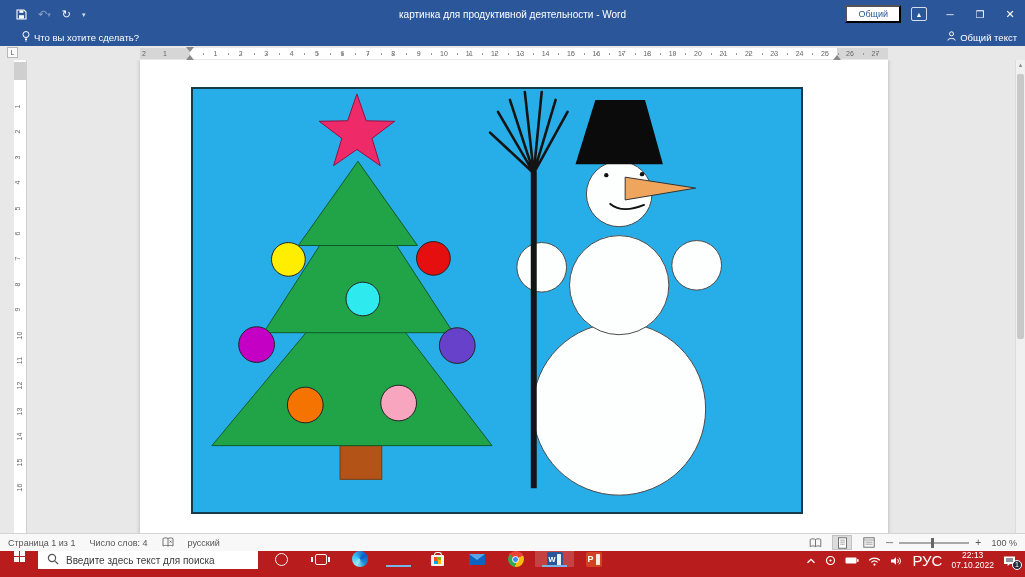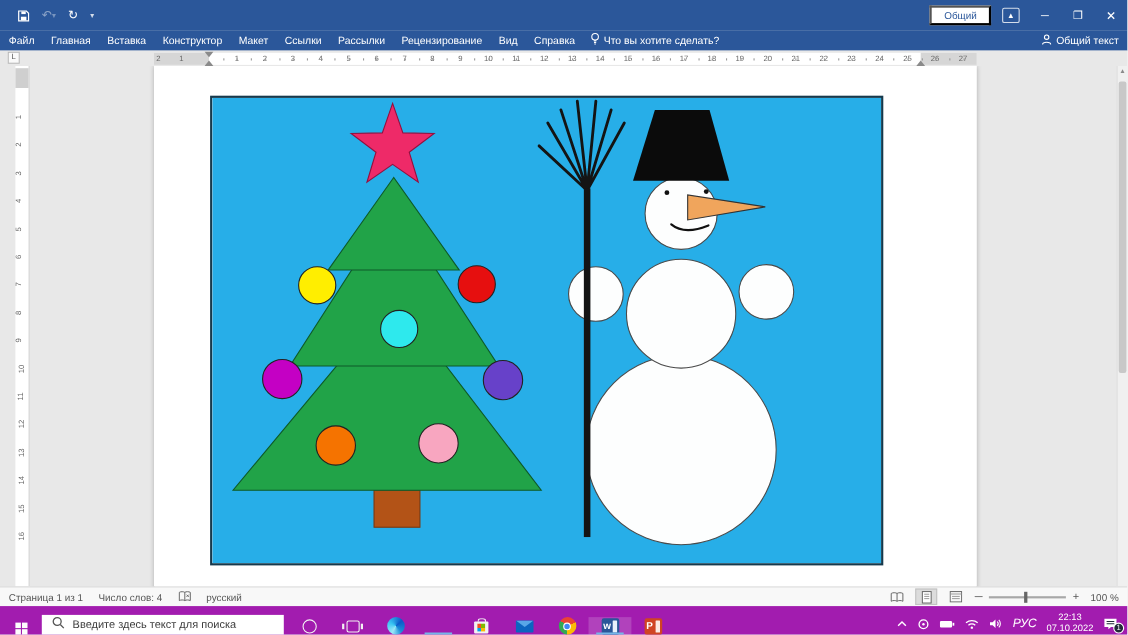--- a/index.html
+++ b/index.html
@@ -56,21 +56,21 @@
   .sb-right { margin-left:auto; display:flex; align-items:center; gap:7px; }
   .viewbtn { width:20px; height:15px; display:flex; align-items:center; justify-content:center; }
   .viewbtn.active { background:#dcdcdc; border:1px solid #c2c2c2; }
   .zoomctl { display:flex; align-items:center; gap:6px; }
   .ztrack { position:relative; width:70px; height:2px; background:#a8a8a8; }
   .zthumb { position:absolute; left:45%; top:-4px; width:3px; height:10px; background:#666; }
   .zminus,.zplus { font-size:10px; color:#555; }
   .zval { min-width:30px; text-align:right; }
 
   
-  .taskbar { height:26px; background:#a21caf; display:flex; align-items:flex-end; color:#fff; }
+  .taskbar { height:26px; background:#b91c1c; display:flex; align-items:flex-start; color:#fff; }
   .startbtn { width:38px; display:flex; align-items:center; justify-content:center; }
   .winlogo { width:11px; height:11px; display:grid; grid-template-columns:1fr 1fr; grid-template-rows:1fr 1fr; gap:1px; }
   .winlogo span { background:#fdfdfd; }
   .searchbox { width:220px; background:#fff; display:flex; align-items:center; gap:7px; padding:0 9px; color:#444; }
   .searchbox .stext { font-size:10px; color:#3c3c3c; white-space:nowrap; }
   .apps { display:flex; align-items:stretch; margin-left:4px; }
   .app { width:39px; display:flex; align-items:center; justify-content:center; position:relative; }
   .app.open::after { content:''; position:absolute; bottom:0; left:7px; right:7px; height:2px; background:#75b6e7; }
   .app.active { background:rgba(255,255,255,.17); }
 
@@ -88,63 +88,52 @@
   .i-chrome i { display:block; width:7px; height:7px; border-radius:50%; background:#4285f4; border:1.5px solid #fff; }
   .i-word { width:16px; height:15px; background:#2a5699; border-radius:2px; position:relative; display:flex; align-items:center; color:#fff; font-size:9px; font-weight:bold; padding-left:2px; }
   .i-word::before { content:'w'; }
   .i-word::after { content:''; position:absolute; right:1.5px; top:2px; bottom:2px; width:4px; background:#e8f1fb; border-radius:.5px; }
   .i-ppt { width:16px; height:15px; background:#d04423; border-radius:2px; position:relative; display:flex; align-items:center; color:#fff; font-size:9px; font-weight:bold; padding-left:2px; }
   .i-ppt::before { content:'P'; }
   .i-ppt::after { content:''; position:absolute; right:1.5px; top:2px; bottom:2px; width:4px; background:#fbe9e2; border-radius:.5px; }
 
   .tray { margin-left:auto; display:flex; align-items:center; gap:9px; padding-right:5px; }
   .tray .ticon { display:flex; align-items:center; }
-  .tray-lang { font-size:11px;font-style:italic; }
+  .tray-lang { font-size:15px; }
   .tray-clock { font-size:8.5px; line-height:1.15; text-align:center; }
   .notif { position:relative; display:flex; align-items:center; padding-right:4px; }
   .badge { position:absolute; right:-2px; bottom:-3px; width:10px; height:10px; border-radius:50%; background:#212b39; border:1px solid #fff; color:#fff; font-size:7px; display:flex; align-items:center; justify-content:center; }
 </style>
 </head>
 <body>
 
 <div class="titlebar">
   <div class="qat">
     <span class="qicon">
       <svg width="11" height="11" viewBox="0 0 11 11">
           <path d="M1,1 h7 l2,2 v7 h-9 z" fill="none" stroke="#fff" stroke-width="1.1"></path>
           <rect x="3" y="6.2" width="5" height="3.4" fill="#fff"></rect>
           <rect x="3.4" y="1.4" width="4" height="2.4" fill="#fff"></rect>
         </svg>
     </span>
     <span class="qicon dim">↶<span class="tiny">▾</span></span>
     <span class="qicon">↻</span>
     <span class="qicon tiny">▾</span>
   </div>
+  <div class="win-title">картинка для продуктивной деятельности  -  Word</div>
   <div class="tb-right">
     <button class="signin">Общий</button>
     <span class="ribbon-opt">▲</span>
     <span class="winbtn">─</span>
     <span class="winbtn">❐</span>
     <span class="winbtn close">✕</span>
   </div>
 </div>
 
 <div class="menubar">
-  <div class="menu-tabs">
-      <span class="menu-tab">Файл</span>
-      <span class="menu-tab">Главная</span>
-      <span class="menu-tab">Вставка</span>
-      <span class="menu-tab">Конструктор</span>
-      <span class="menu-tab">Макет</span>
-      <span class="menu-tab">Ссылки</span>
-      <span class="menu-tab">Рассылки</span>
-      <span class="menu-tab">Рецензирование</span>
-      <span class="menu-tab">Вид</span>
-      <span class="menu-tab">Справка</span>
-    </div>
   <div class="tellme">
     <span>
       <svg width="8" height="11" viewBox="0 0 8 11">
           <circle cx="4" cy="3.5" r="3" fill="none" stroke="#fff" stroke-width="1"></circle>
           <path d="M2.8,7 h2.4 M3,8.5 h2 M3.3,10 h1.4" stroke="#fff" stroke-width="1"></path>
         </svg>
     </span>
     <span>Что вы хотите сделать?</span>
   </div>
   <div class="share">

